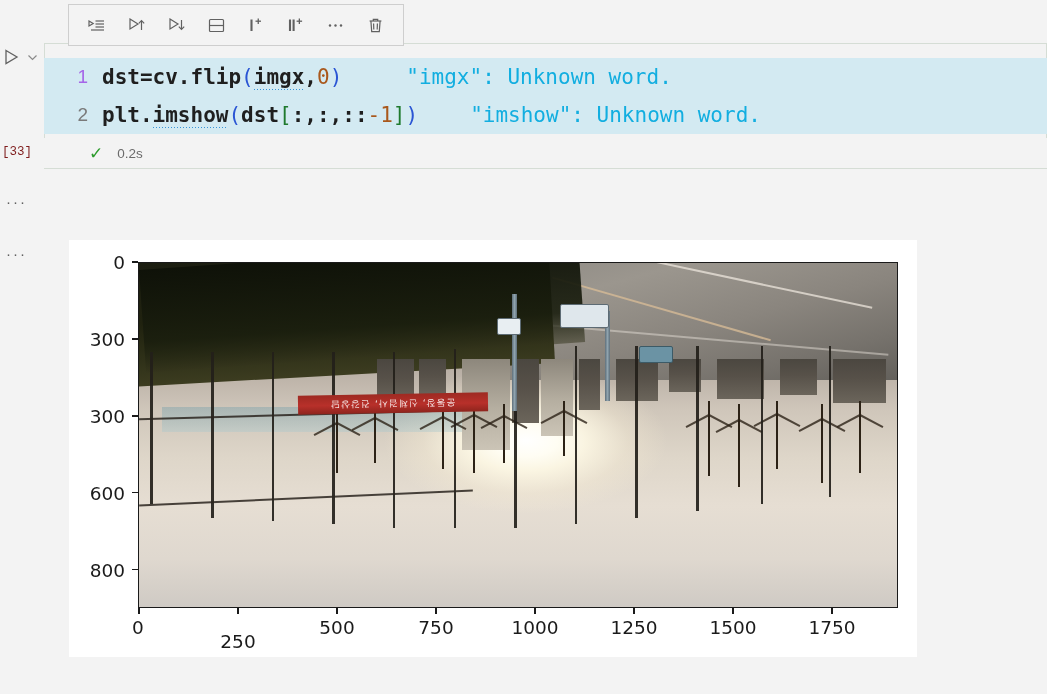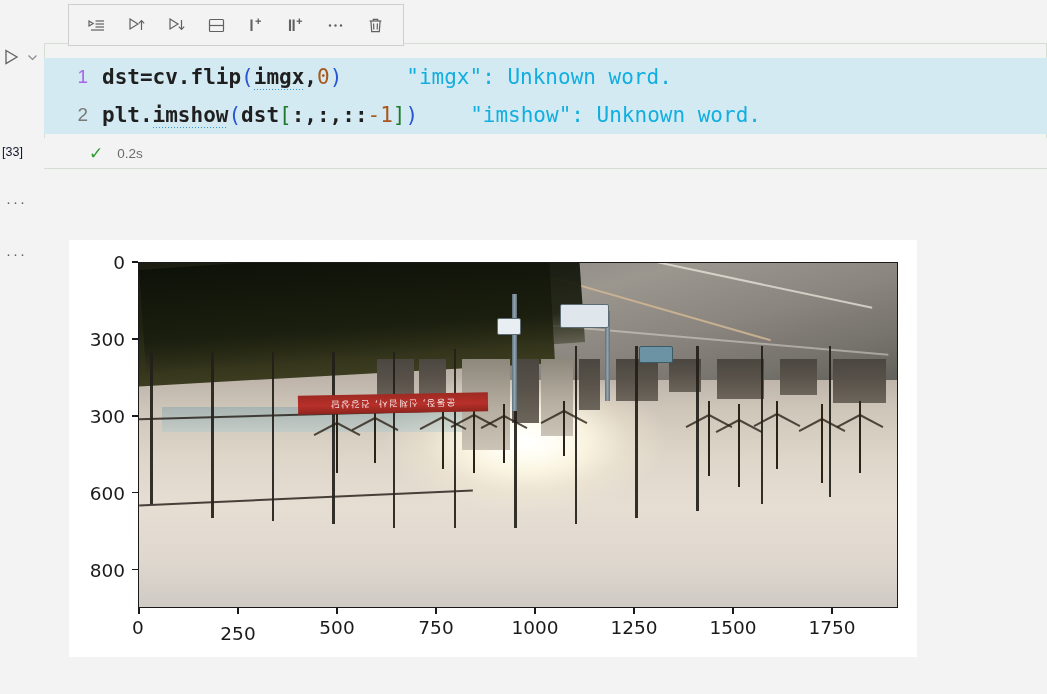--- a/index.html
+++ b/index.html
@@ -48,23 +48,23 @@
     padding-left: 2px;
     color: #616161;
   }
   .run-icon { cursor: pointer; }
   .chev-icon { cursor: pointer; }
 
   .exec-count {
     position: absolute;
     left: 2px; top: 145px;
     width: 44px;
-    font-family: Liberation Sans, sans-serif;
+    font-family: Liberation Mono, monospace;
     font-size: 12.5px;
-    color: #0f172a;
+    color: #7f1d1d;
     text-align: left;
   }
 
   .out-dots {
     position: absolute;
     left: 6px;
     width: 30px;
     color: #606060;
     font-size: 15px;
     letter-spacing: 2px;
@@ -529,21 +529,21 @@
     <div class="tick-lbl ytick" style="left:0px; width:56px; top:252.7px;">600</div>
     <div class="tick-mark ytick-mark" style="left:63px; top:251.9px;"></div>
 
     <div class="tick-lbl ytick" style="left:0px; width:56px; top:329.6px;">800</div>
     <div class="tick-mark ytick-mark" style="left:63px; top:328.8px;"></div>
 
     <div class="tick-mark xtick-mark" style="left:69px; top:368px;"></div>
     <div class="tick-lbl xtick" style="left:69px; top:377px;">0</div>
 
     <div class="tick-mark xtick-mark" style="left:168px; top:368px;"></div>
-    <div class="tick-lbl xtick" style="left:169px; top:383px;">250</div>
+    <div class="tick-lbl xtick" style="left:169px; top:391px;">250</div>
 
     <div class="tick-mark xtick-mark" style="left:267px; top:368px;"></div>
     <div class="tick-lbl xtick" style="left:268px; top:377px;">500</div>
 
     <div class="tick-mark xtick-mark" style="left:366px; top:368px;"></div>
     <div class="tick-lbl xtick" style="left:367px; top:377px;">750</div>
 
     <div class="tick-mark xtick-mark" style="left:465px; top:368px;"></div>
     <div class="tick-lbl xtick" style="left:466px; top:377px;">1000</div>
 

